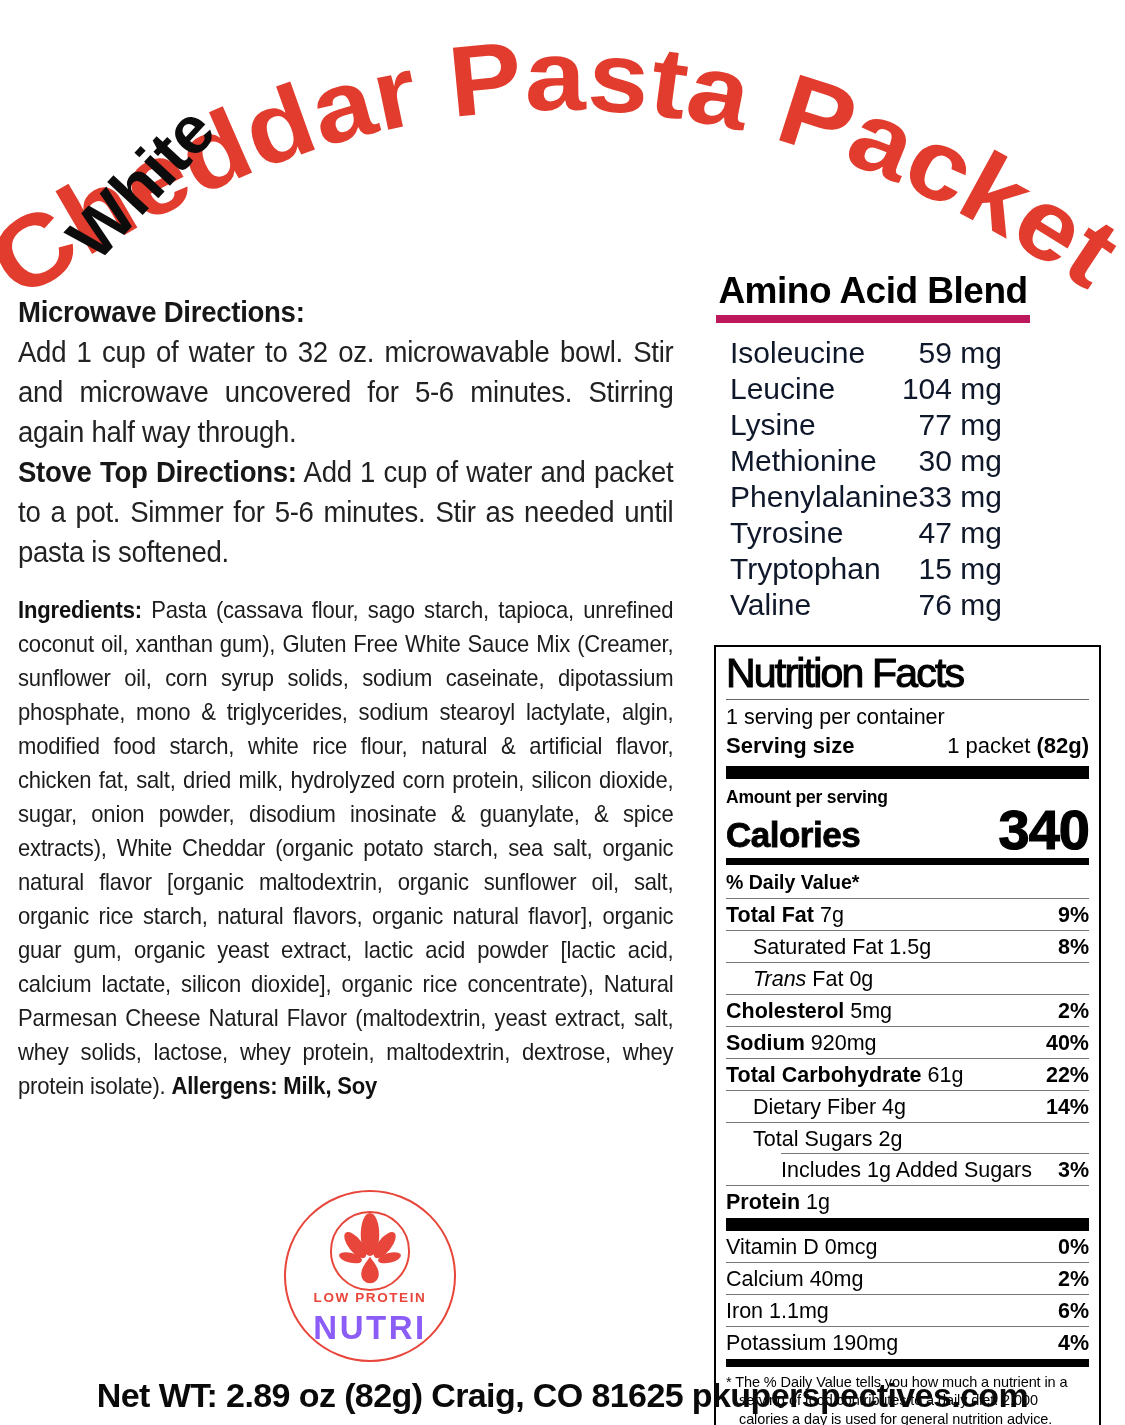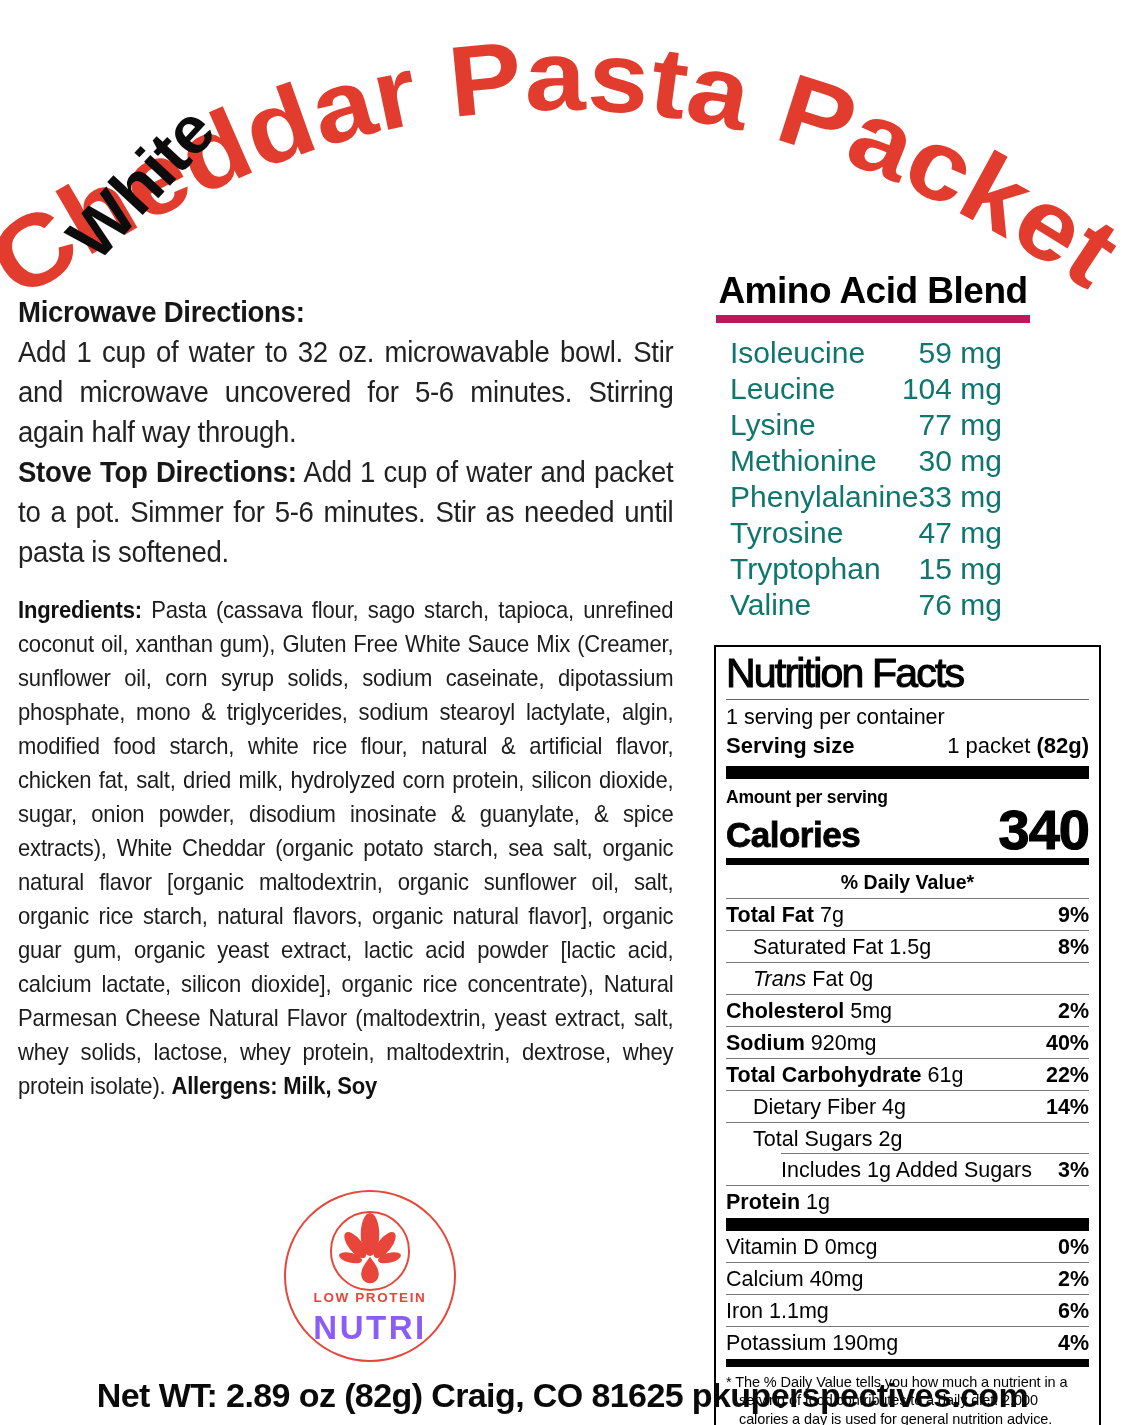--- a/index.html
+++ b/index.html
@@ -21,39 +21,39 @@
   .dir-p{font-size:30px;line-height:40px;text-align:justify;color:#222;margin:0;letter-spacing:-.3px}
   .dir-p b{color:#171717}
   .ing-p{font-size:24px;line-height:34px;text-align:justify;color:#1c1c1c;margin:21px 0 0 0;letter-spacing:-.2px}
   .ing-p b{color:#111}
 
   
   .amino{position:absolute;left:700px;top:270px;width:346px}
   .amino-title{display:table;margin:0 auto;font-size:37px;font-weight:bold;letter-spacing:-.5px;
     border-bottom:8px solid #be185d;padding:0 2px 3px}
   .amino-table{margin-top:12px}
-  .amino-row{display:flex;justify-content:space-between;font-size:30px;line-height:36px;color:#0f766e;padding-left:30px}
+  .amino-row{display:flex;justify-content:space-between;font-size:30px;line-height:36px;color:#0f172a;padding-left:30px}
   .amino-row .av{width:112px;text-align:right;margin-right:44px;white-space:nowrap}
 
   
   .nf{position:absolute;left:714px;top:645px;width:387px;box-sizing:border-box;
       border:2px solid #000;padding:4px 10px 8px;background:#fff}
   .nf-title{font-size:41px;font-weight:normal;letter-spacing:-1.8px;-webkit-text-stroke:1.1px #000;
       line-height:1.12;white-space:nowrap}
   .nf-thinline{border-bottom:1.5px solid #666;margin:2px 0 0}
   .nf-serv1{font-size:21.5px;padding:5px 0 1px}
   .nf-serv2{display:flex;justify-content:space-between;font-size:22px;padding:2px 0 7px}
   .nf-serv2 .lab{font-weight:bold}
   .nf-bar{height:13px;background:#000;margin:0 0 2px}
   .nf-amount{font-size:17.5px;font-weight:bold;padding-top:6px;letter-spacing:-.2px}
   .nf-cal-row{display:flex;justify-content:space-between;align-items:flex-end;padding:0 0 6px}
   .nf-cal-label{font-size:35px;font-weight:bold;letter-spacing:-.5px;-webkit-text-stroke:.8px #000;line-height:.95}
   .nf-cal-value{font-size:56px;font-weight:bold;letter-spacing:-1px;-webkit-text-stroke:1.2px #000;line-height:.78}
   .nf-bar2{height:7px;background:#000;margin:0 0 1px}
-  .nf-dvh{font-size:19.5px;font-weight:bold;text-align:center;padding:5px 0 4px}
+  .nf-dvh{font-size:19.5px;font-weight:bold;text-align:left;padding:5px 0 4px}
   .nf-rows{}
   .nf-row{display:flex;justify-content:space-between;font-size:21.5px;line-height:22px;
       padding:5px 0 4px;border-top:1.5px solid #777;position:relative}
   .nf-row .nf-dv{font-weight:bold;white-space:nowrap}
   .nf-row .nf-name i{font-style:italic}
   .nf-row.ind1 .nf-name{padding-left:27px}
   .nf-row.ind2 .nf-name{padding-left:55px}
   .nf-row.part-rule{border-top:none}
   .nf-row.part-rule::before{content:'';position:absolute;top:-1px;left:55px;right:0;height:1.5px;background:#777}
   .nf-bar3{height:13px;background:#000;margin:1px 0 0}

